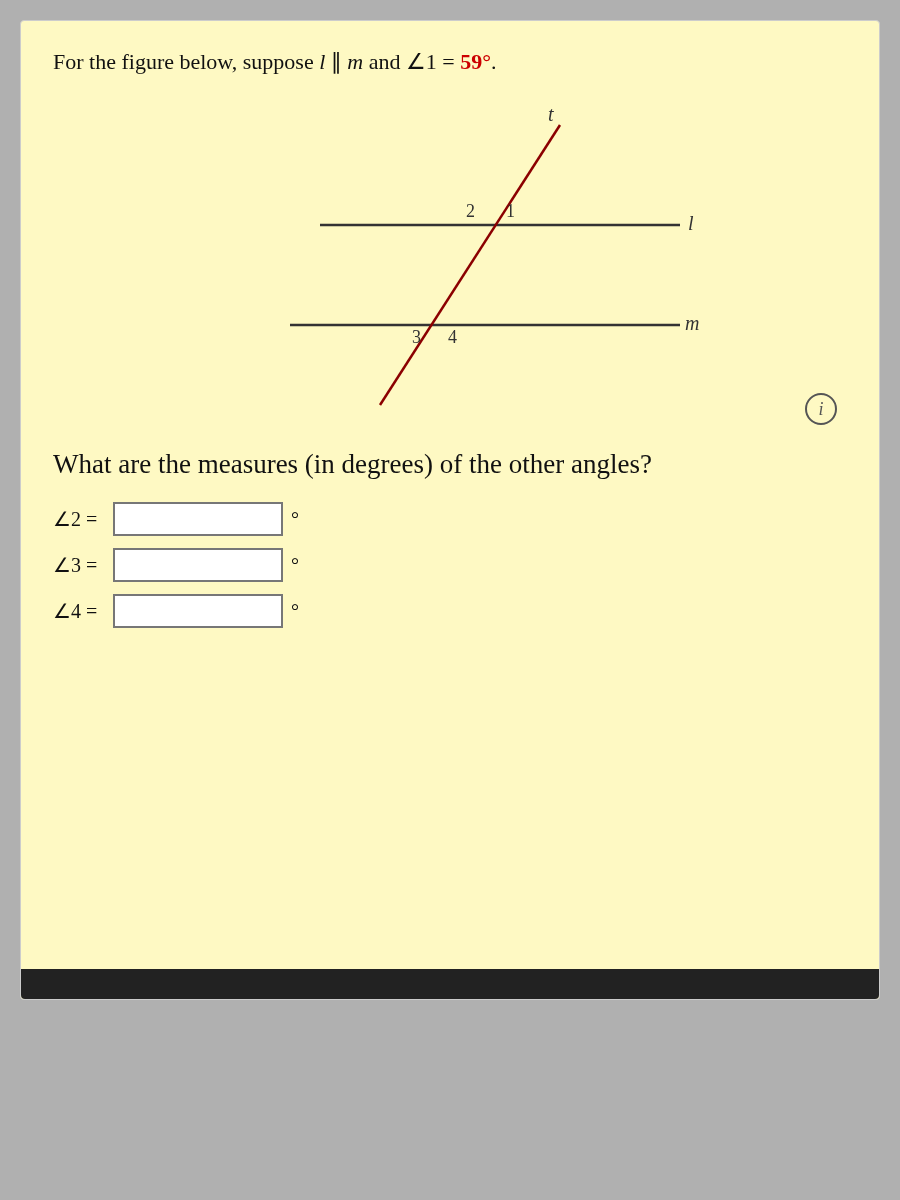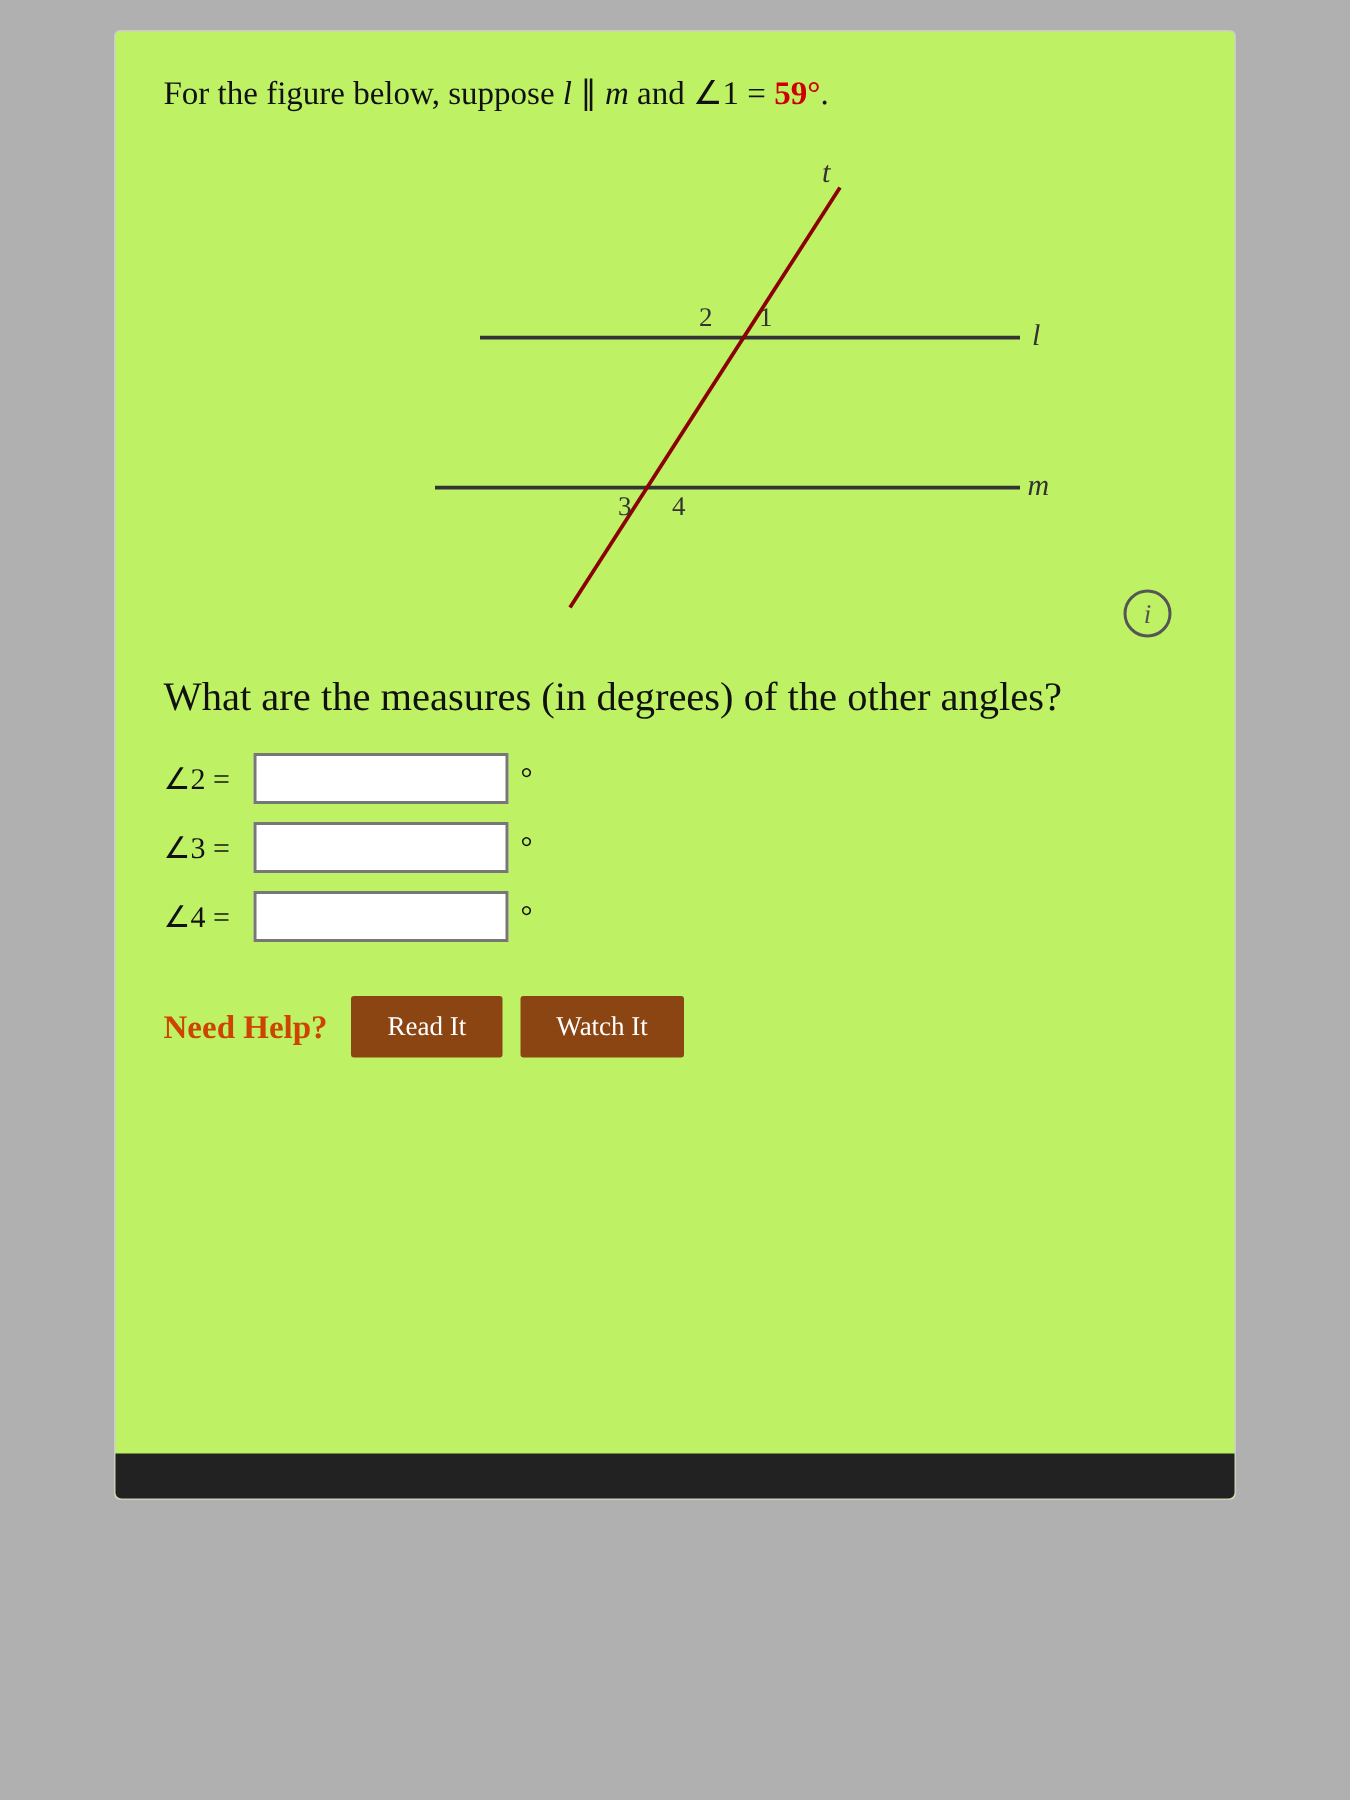--- a/index.html
+++ b/index.html
@@ -8,24 +8,24 @@
       background: #b0b0b0;
       display: flex;
       justify-content: center;
       align-items: flex-start;
       min-height: 1200px;
       padding: 20px;
       font-family: Georgia, 'Times New Roman', serif;
     }
 
     .card {
-      background: #bef264;
+      background: #fef9c3;
       border: 1px solid #ccc;
       border-radius: 4px;
-      width: 748px;
+      width: 860px;
       min-height: 980px;
       padding: 28px 32px 40px 32px;
       position: relative;
     }
 
     .problem-text {
       font-size: 22px;
       color: #111;
       margin-bottom: 20px;
       font-family: Georgia, serif;
@@ -186,20 +186,15 @@
       <input class="angle-input" type="text" value="" style="">
       <span class="degree-symbol">°</span>
     </div>
     <div class="angle-row">
       <span class="angle-label">∠4 =</span>
       <input class="angle-input" type="text" value="" style="">
       <span class="degree-symbol">°</span>
     </div>
   </div>
 
-  <div class="help-row">
-    <span class="need-help-text">Need Help?</span>
-    <button class="help-button">Read It</button>
-    <button class="help-button">Watch It</button>
-  </div>
 
   <div class="bottom-bar"></div>
 </div>
 
 </body></html>

